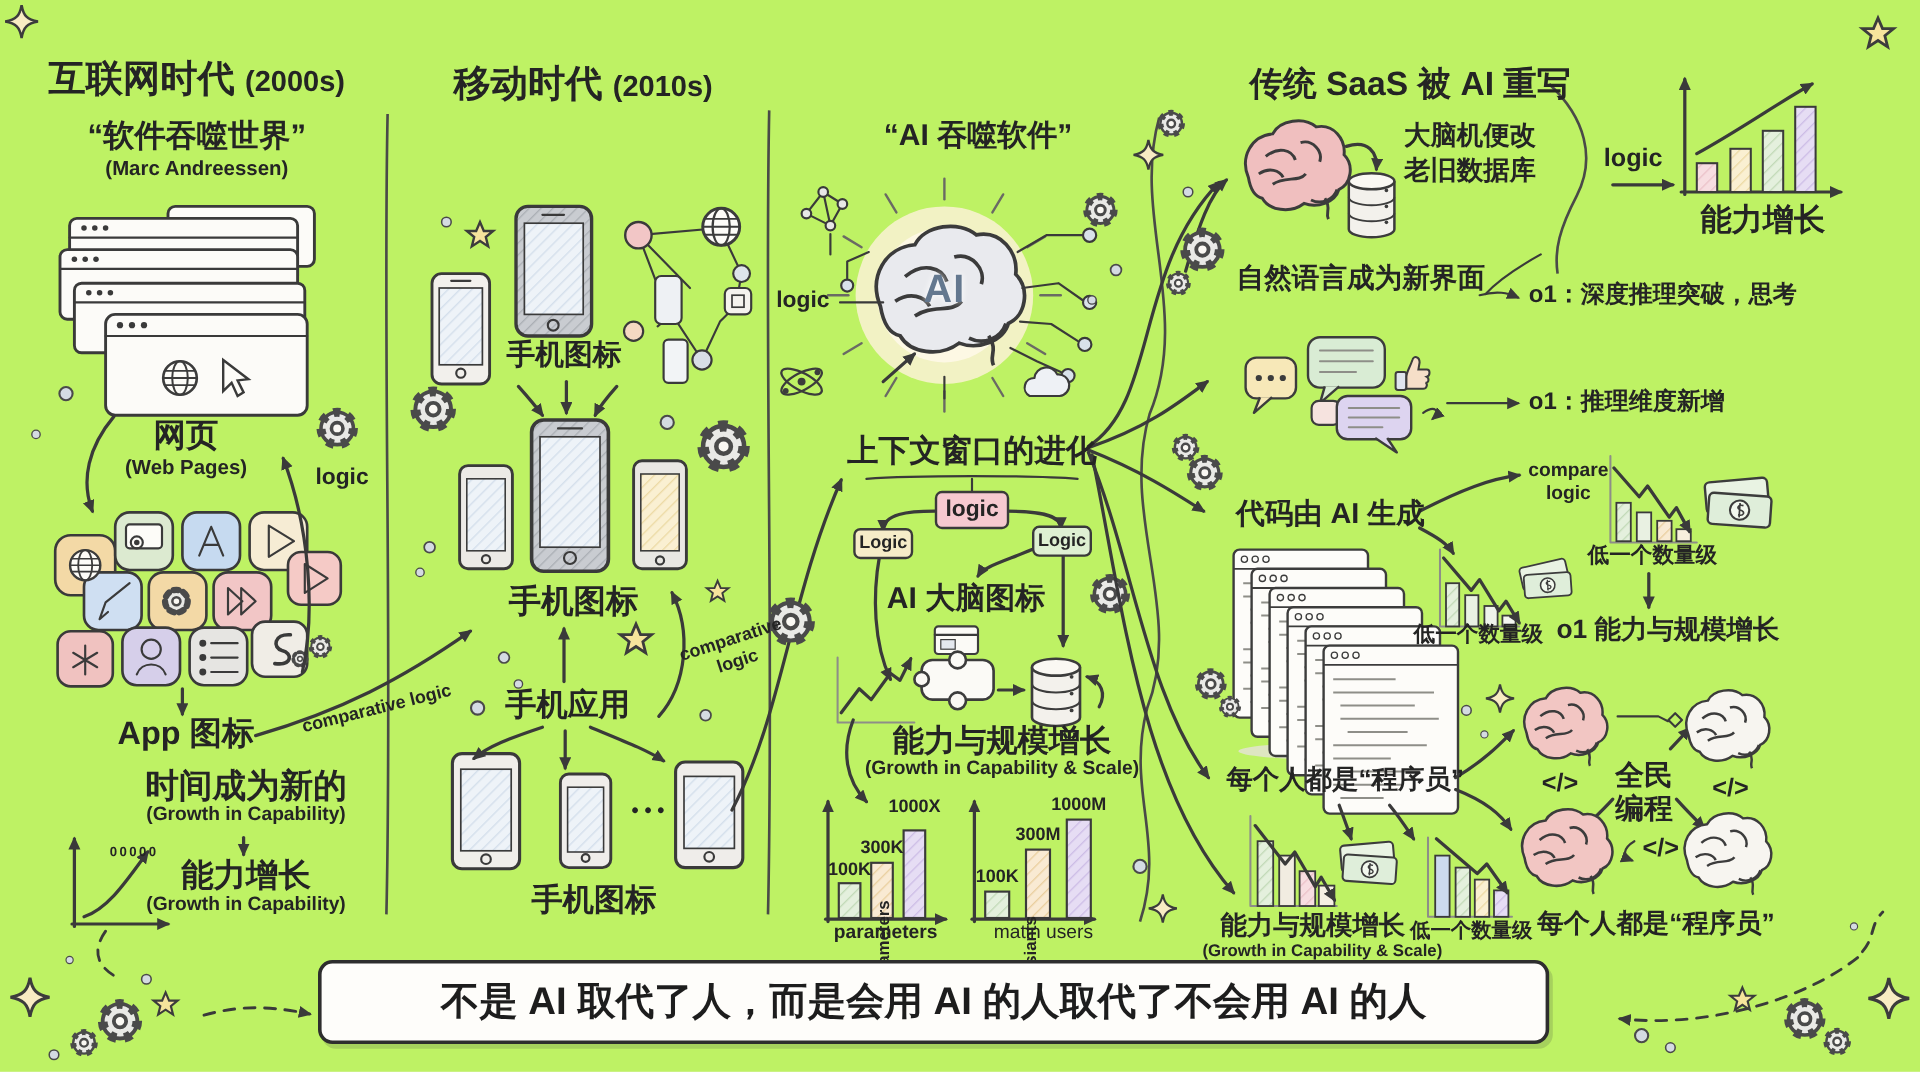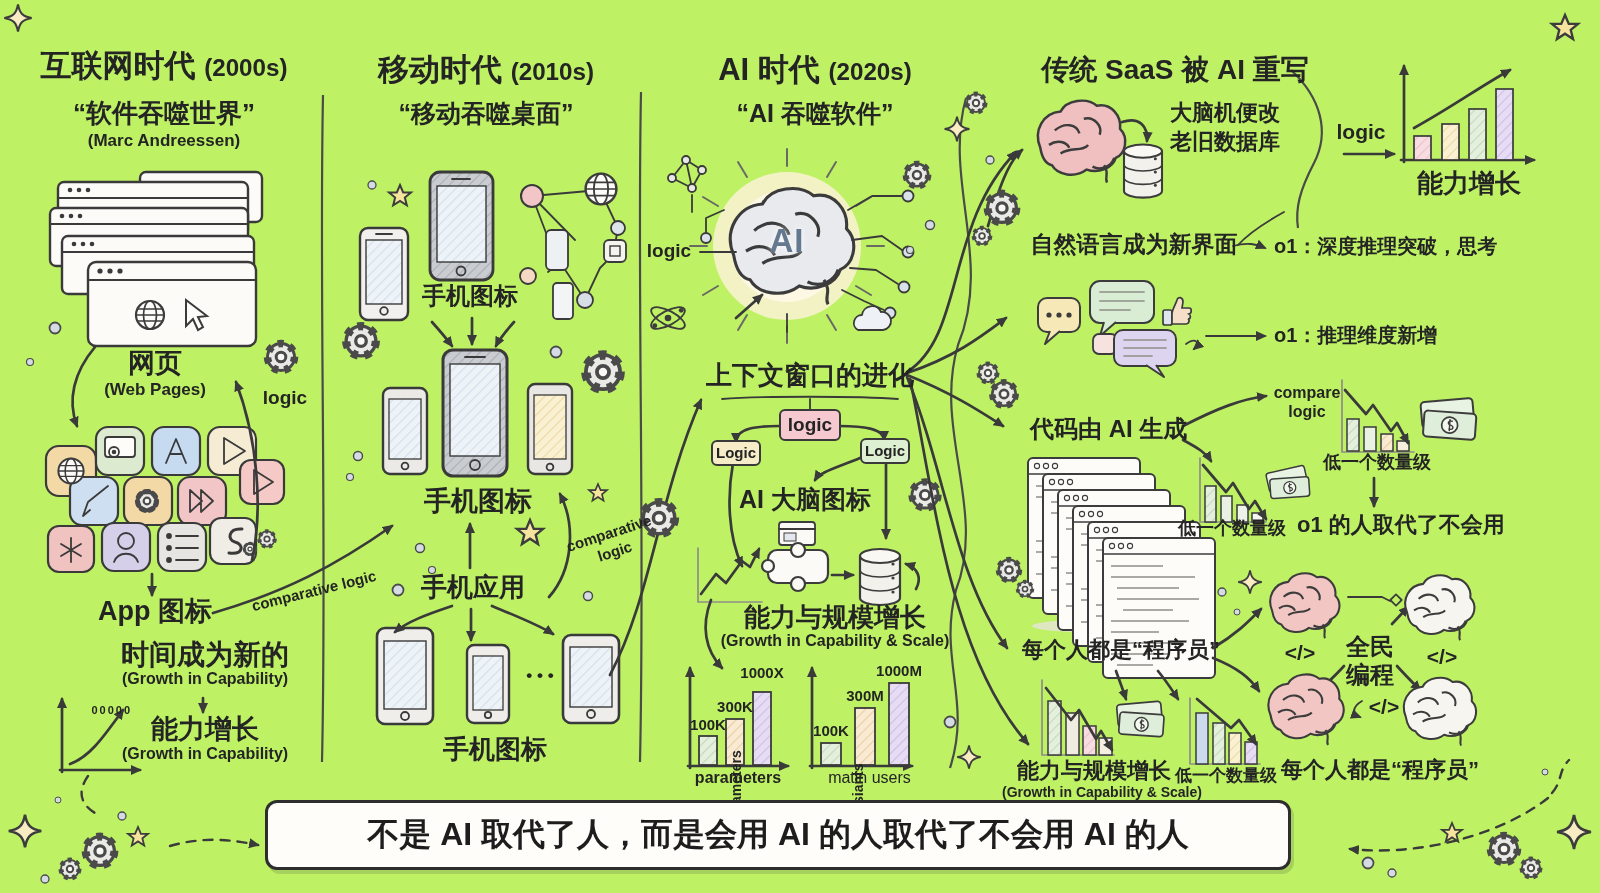--- a/index.html
+++ b/index.html
@@ -556,29 +556,27 @@
 <div class="lbl" style="left:250px;top:387px;width:70px;font-size:19px;font-weight:600">logic</div>
 <div class="lbl" style="left:75px;top:596px;width:160px;font-size:27px">App 图标</div>
 <div class="lbl rot" style="left:234px;top:582px;width:160px;font-size:15px;font-weight:600;transform:rotate(-14deg)">comparative logic</div>
 <div class="lbl" style="left:118px;top:638px;width:174px;font-size:28px">时间成为新的</div>
 <div class="lbl" style="left:110px;top:670px;width:190px;font-size:16px">(Growth in Capability)</div>
 <div class="lbl" style="left:135px;top:714px;width:140px;font-size:27px">能力增长</div>
 <div class="lbl" style="left:115px;top:745px;width:180px;font-size:16px">(Growth in Capability)</div>
 <div class="lbl" style="left:72px;top:704px;width:60px;font-size:11px;letter-spacing:2px;text-align:right">00000</div>
 
 <div class="lbl" style="left:340px;top:52px;width:292px;font-size:31px"><span>移动时代</span> <span class="era">(2010s)</span></div>
-<div class="lbl" style="left:340px;top:99px;width:292px;font-size:25px">“移动吞噬桌面”</div>
 <div class="lbl" style="left:400px;top:282px;width:140px;font-size:24px">手机图标</div>
 <div class="lbl" style="left:408px;top:486px;width:140px;font-size:27px">手机图标</div>
 <div class="lbl" style="left:403px;top:572px;width:140px;font-size:26px">手机应用</div>
 <div class="lbl" style="left:425px;top:734px;width:140px;font-size:26px">手机图标</div>
 <div class="lbl" style="left:513px;top:666px;width:54px;font-size:17px">• • •</div>
 <div class="lbl rot" style="left:552px;top:524px;width:120px;font-size:15px;font-weight:600;transform:rotate(-18deg);white-space:normal;line-height:1.25"><span>comparative</span><br><span>logic</span></div>
 
-<div class="lbl" style="left:665px;top:52px;width:300px;font-size:31px"><span>AI 时代</span> <span class="era">(2020s)</span></div>
 <div class="lbl" style="left:665px;top:99px;width:300px;font-size:25px">“AI 吞噬软件”</div>
 <div class="lbl" style="left:757px;top:222px;width:60px;font-size:33px;color:#64788f;letter-spacing:1px;text-shadow:0 0 6px #fff">AI</div>
 <div class="lbl" style="left:640px;top:240px;width:58px;font-size:19px;font-weight:600">logic</div>
 <div class="lbl" style="left:675px;top:360px;width:270px;font-size:26px">上下文窗口的进化</div>
 <div class="box" style="left:779px;top:409px;width:62px;height:32px;background:#f6c9d0;font-size:19px;line-height:27px">logic</div>
 <div class="box" style="left:711px;top:440px;width:50px;height:26px;background:#f6ecc8;border-width:2px;font-size:15px;line-height:22px">Logic</div>
 <div class="box" style="left:860px;top:438px;width:50px;height:26px;background:#def0d2;border-width:2px;font-size:15px;line-height:22px">Logic</div>
 <div class="lbl" style="left:710px;top:485px;width:190px;font-size:25px">AI 大脑图标</div>
 <div class="lbl" style="left:720px;top:602px;width:230px;font-size:26px">能力与规模增长</div>
 <div class="lbl" style="left:705px;top:632px;width:260px;font-size:16px">(Growth in Capability &amp; Scale)</div>
@@ -594,29 +592,29 @@
 <div class="lbl" style="left:811px;top:722px;width:40px;font-size:15px">100K</div>
 <div class="lbl" style="left:843px;top:687px;width:44px;font-size:15px">300M</div>
 <div class="lbl" style="left:875px;top:662px;width:48px;font-size:15px">1000M</div>
 
 <div class="lbl" style="left:1005px;top:53px;width:340px;font-size:28px">传统 SaaS 被 AI 重写</div>
 <div class="lbl left" style="left:1170px;top:100px;width:150px;font-size:22px">大脑机便改</div>
 <div class="lbl left" style="left:1170px;top:129px;width:150px;font-size:22px">老旧数据库</div>
 <div class="lbl" style="left:1328px;top:120px;width:66px;font-size:21px;font-weight:600">logic</div>
 <div class="lbl" style="left:1408px;top:168px;width:122px;font-size:26px">能力增长</div>
 
-<div class="lbl" style="left:1028px;top:231px;width:212px;font-size:23px">自然语言成为新界面</div>
+<div class="lbl" style="left:1028px;top:218px;width:212px;font-size:23px">自然语言成为新界面</div>
 <div class="lbl left" style="left:1274px;top:235px;width:300px;font-size:20px">o1：深度推理突破，思考</div>
 <div class="lbl left" style="left:1274px;top:324px;width:260px;font-size:20px">o1：推理维度新增</div>
 
 <div class="lbl left" style="left:1030px;top:415px;width:180px;font-size:24px">代码由 AI 生成</div>
 <div class="lbl" style="left:1272px;top:383px;width:70px;font-size:16px;font-weight:600;white-space:normal;line-height:1.2"><span>compare</span><br><span>logic</span></div>
 <div class="lbl" style="left:1320px;top:452px;width:114px;font-size:18px">低一个数量级</div>
 <div class="lbl" style="left:1175px;top:518px;width:114px;font-size:18px">低一个数量级</div>
-<div class="lbl left" style="left:1297px;top:512px;width:260px;font-size:22px">o1 的人取代了不会用</div>
+<div class="lbl left" style="left:1297px;top:512px;width:260px;font-size:22px">o1 能力与规模增长</div>
 
 <div class="lbl left" style="left:1022px;top:637px;width:200px;font-size:22px">每个人都是“程序员”</div>
 <div class="lbl" style="left:1283px;top:641px;width:34px;font-size:21px">&lt;/&gt;</div>
 <div class="lbl" style="left:1425px;top:645px;width:34px;font-size:21px">&lt;/&gt;</div>
 <div class="lbl" style="left:1367px;top:695px;width:34px;font-size:21px">&lt;/&gt;</div>
 <div class="lbl" style="left:1342px;top:633px;width:56px;font-size:24px">全民</div>
 <div class="lbl" style="left:1342px;top:661px;width:56px;font-size:24px">编程</div>
 <div class="lbl" style="left:1016px;top:758px;width:156px;font-size:22px">能力与规模增长</div>
 <div class="lbl" style="left:1002px;top:784px;width:184px;font-size:14px">(Growth in Capability &amp; Scale)</div>
 <div class="lbl" style="left:1172px;top:766px;width:108px;font-size:17px">低一个数量级</div>

